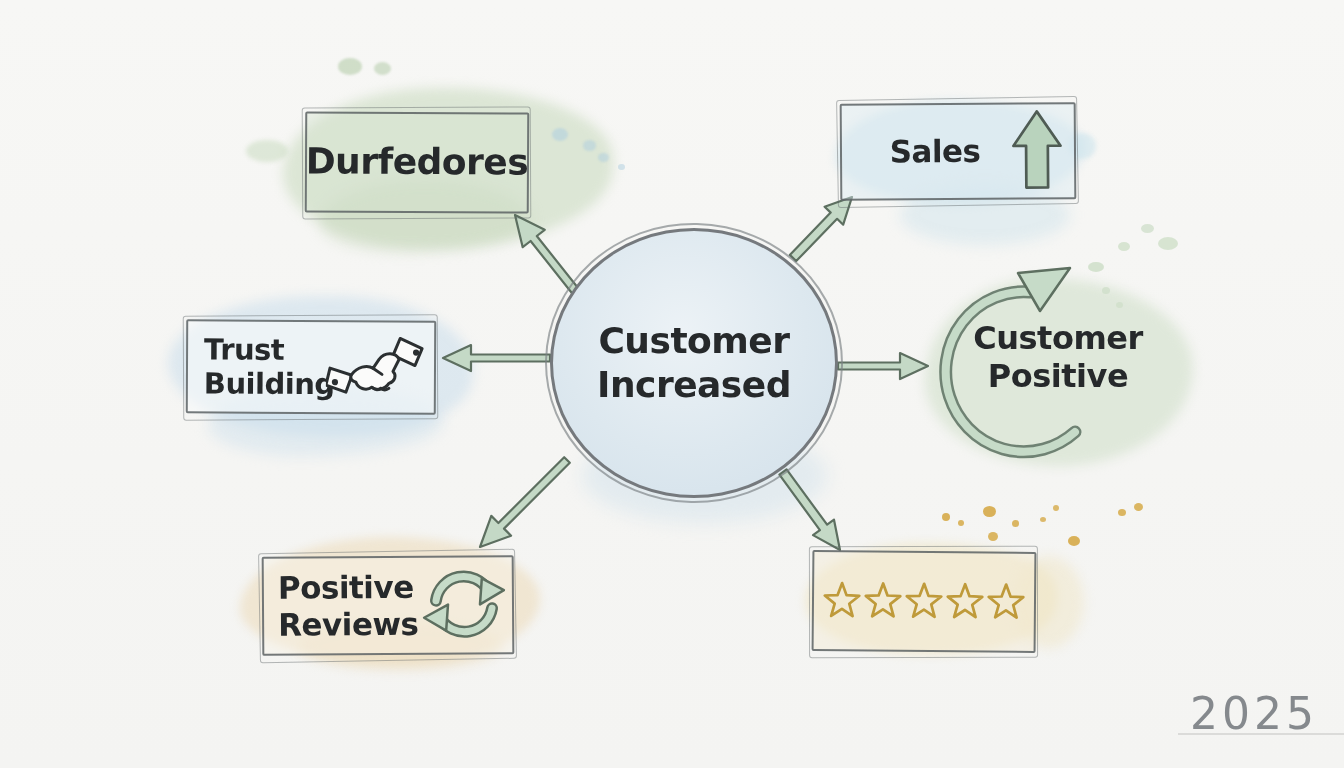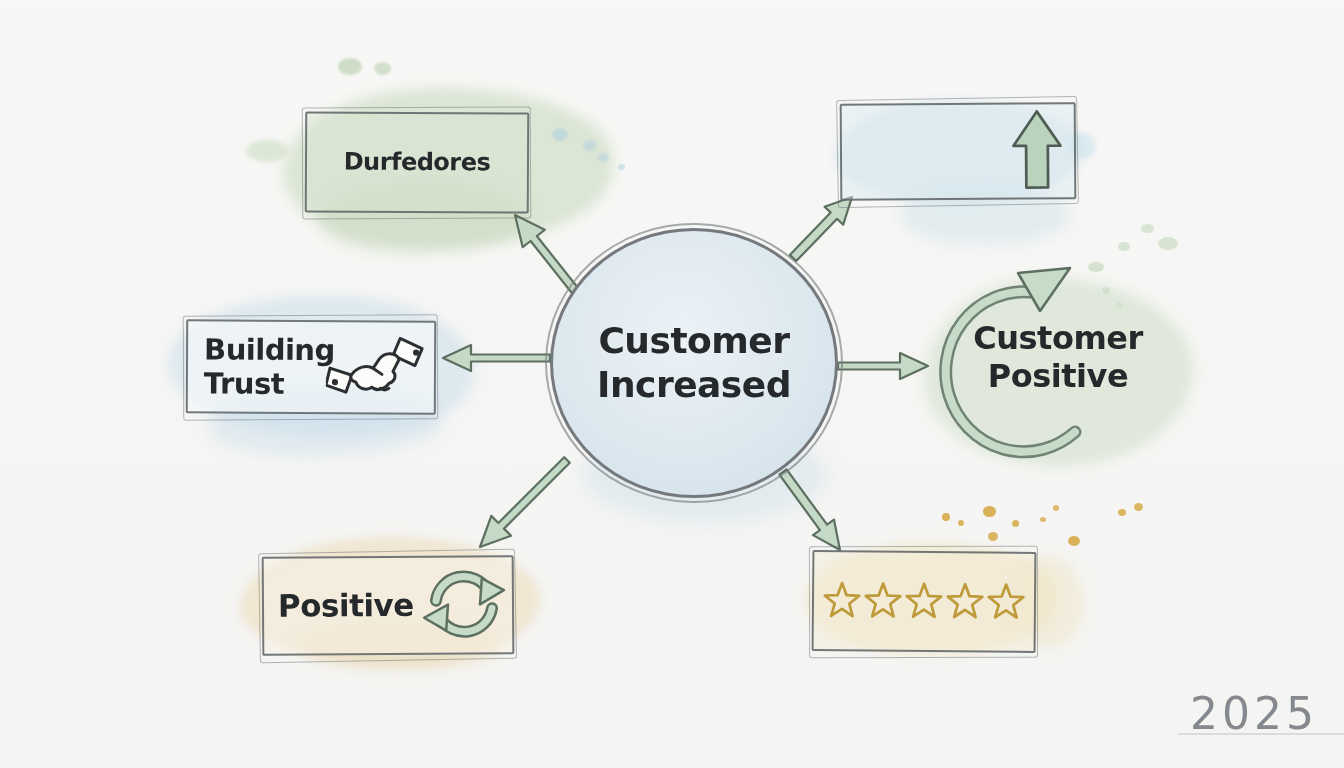--- a/index.html
+++ b/index.html
@@ -107,35 +107,36 @@
       <polygon points="1040,311 1018,273 1070,268" fill="#c6dbc8" stroke="#5d6f60" stroke-width="2.5" stroke-linejoin="round"></polygon>
     </g>
   </svg>
 
   <div id="center-circle">
     <span>Customer</span>
     <span>Increased</span>
   </div>
 
   <div class="sketch-box" style="left:305px;top:112px;width:220px;height:97px;justify-content:center;background:rgba(213,227,206,0.35);transform:rotate(0.3deg);">
-    <span class="node-label" style="font-size:24px;">Durfedores</span>
+    <span class="node-label" style="font-size:36px;">Durfedores</span>
   </div>
 
   <div class="sketch-box" style="left:840px;top:103px;width:232px;height:93px;background:rgba(220,235,241,0.45);transform:rotate(-0.4deg);">
     <div class="two-line node-label" style="font-size:31px;margin-left:14px;width:158px;text-align:center;">
+      <span>Sales</span>
     </div>
     <svg width="58" height="86" viewBox="0 0 64 92" style="position:absolute;right:8px;top:2px;">
       <polygon points="32,4 6,42 20,42 20,88 44,88 44,42 58,42" fill="#b9d3bd" stroke="#4f5c54" stroke-width="3" stroke-linejoin="round"></polygon>
     </svg>
   </div>
 
   <div class="sketch-box" style="left:186px;top:320px;width:246px;height:90px;background:rgba(249,251,252,0.55);transform:rotate(0.3deg);">
     <div class="two-line node-label" style="font-size:29px;margin-left:16px;">
+      <span>Trust</span>
       <span>Building</span>
-      <span>Trust</span>
     </div>
     <svg width="104" height="74" viewBox="0 0 104 74" style="position:absolute;right:4px;top:8px;">
       <g fill="#fbfbfa" stroke="#2b2f31" stroke-width="3" stroke-linejoin="round" stroke-linecap="round">
         <polygon points="74,8 96,18 89,35 67,25"></polygon>
         <polygon points="4,38 26,45 20,62 0,55"></polygon>
         <path d="M26,44 C31,37 41,34 47,38 L53,29 C59,21 70,22 73,29 L67,41 C71,45 69,51 63,53 C59,59 51,61 46,57 C40,61 32,58 30,52 C26,51 23,48 26,44 Z"></path>
         <path d="M47,38 L56,44" fill="none"></path>
         <path d="M46,57 q4,4 9,1" fill="none"></path>
         <path d="M55,58 q4,3 8,0" fill="none"></path>
         <circle cx="90" cy="22" r="1.6" fill="#2b2f31"></circle>
@@ -147,20 +148,21 @@
   <div style="position:absolute;left:958px;top:320px;width:200px;text-align:center;">
     <div class="two-line node-label" style="font-size:32px;">
       <span>Customer</span>
       <span>Positive</span>
     </div>
   </div>
 
   <div class="sketch-box" style="left:262px;top:556px;width:248px;height:95px;background:rgba(249,244,233,0.45);transform:rotate(-0.4deg);">
     <div class="two-line node-label" style="font-size:31px;margin-left:14px;">
       <span>Positive</span>
+      <span>Reviews</span>
     </div>
     <svg width="84" height="84" viewBox="0 0 84 84" style="position:absolute;right:6px;top:5px;">
       <path d="M14,38 A28 28 0 0 1 66,28" fill="none" stroke="#5d6f60" stroke-width="12" stroke-linecap="round"></path>
       <path d="M14,38 A28 28 0 0 1 66,28" fill="none" stroke="#c6dbc8" stroke-width="7" stroke-linecap="round"></path>
       <polygon points="60,16 82,28 58,42" fill="#c6dbc8" stroke="#5d6f60" stroke-width="2.5" stroke-linejoin="round"></polygon>
       <path d="M70,46 A28 28 0 0 1 18,55" fill="none" stroke="#5d6f60" stroke-width="12" stroke-linecap="round"></path>
       <path d="M70,46 A28 28 0 0 1 18,55" fill="none" stroke="#c6dbc8" stroke-width="7" stroke-linecap="round"></path>
       <polygon points="24,68 2,55 26,42" fill="#c6dbc8" stroke="#5d6f60" stroke-width="2.5" stroke-linejoin="round"></polygon>
     </svg>
   </div>

